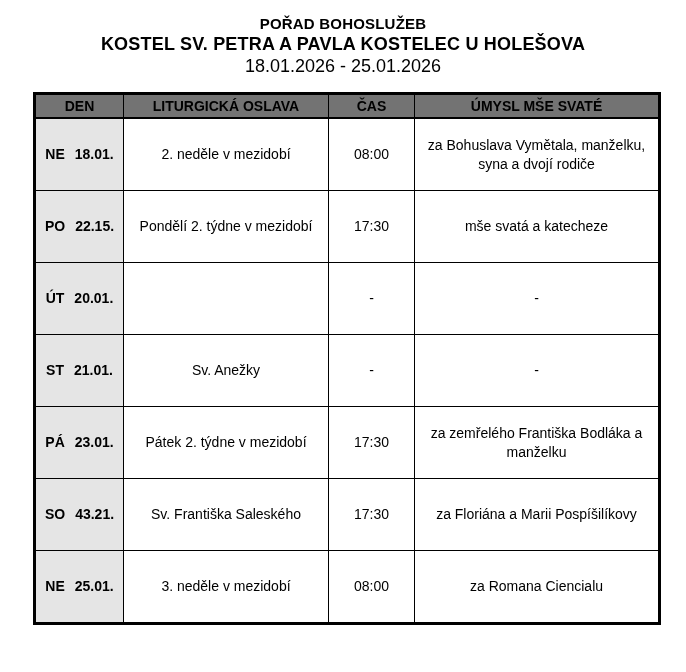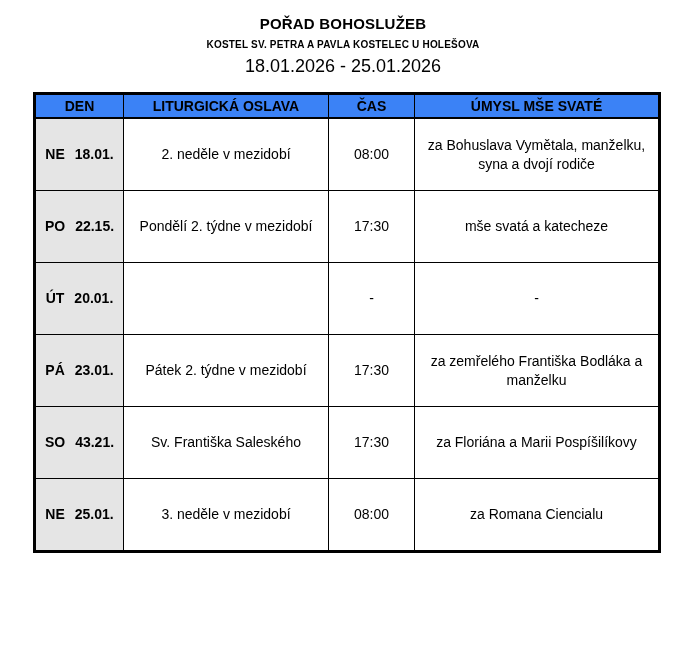--- a/index.html
+++ b/index.html
@@ -20,42 +20,42 @@
     text-align: center;
     padding-top: 13px;
   }
   .title-line1 {
     font-size: 15px;
     font-weight: bold;
     letter-spacing: 0.2px;
     line-height: 21px;
   }
   .title-line2 {
-    font-size: 10px;
+    font-size: 18px;
     font-weight: bold;
     letter-spacing: 0.2px;
     line-height: 21px;
   }
   .title-date {
     font-size: 18px;
     font-weight: normal;
     line-height: 19px;
     margin-top: 2px;
   }
   table.schedule {
     position: absolute;
     left: 33px;
     top: 92px;
     width: 625px;
     border-collapse: collapse;
     table-layout: fixed;
     border: 3px solid #000000;
   }
   table.schedule th {
-    background: #3b82f6;
+    background: #737373;
     font-size: 14px;
     font-weight: bold;
     height: 20px;
     padding: 1px 16px;
     border: 1px solid #000000;
     border-bottom: 2px solid #000000;
     text-align: center;
     vertical-align: middle;
   }
   table.schedule td {
@@ -127,20 +127,28 @@
 
   <tr>
     <td class="day-cell">
       <span class="day-abbr">ÚT</span><span>20.01.</span>
     </td>
     <td class="liturgy-cell"></td>
     <td class="time-cell">-</td>
     <td class="intention-cell">-</td>
   </tr>
 
+  <tr>
+    <td class="day-cell">
+      <span class="day-abbr">ST</span><span>21.01.</span>
+    </td>
+    <td class="liturgy-cell">Sv. Anežky</td>
+    <td class="time-cell">-</td>
+    <td class="intention-cell">-</td>
+  </tr>
 
 
   <tr>
     <td class="day-cell">
       <span class="day-abbr">PÁ</span><span>23.01.</span>
     </td>
     <td class="liturgy-cell">Pátek 2. týdne v mezidobí</td>
     <td class="time-cell">17:30</td>
     <td class="intention-cell">za zemřelého Františka Bodláka a manželku</td>
   </tr>

